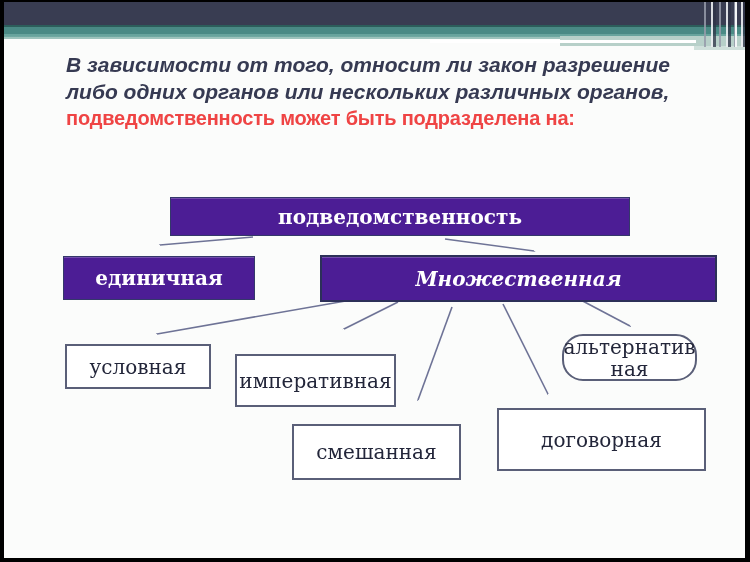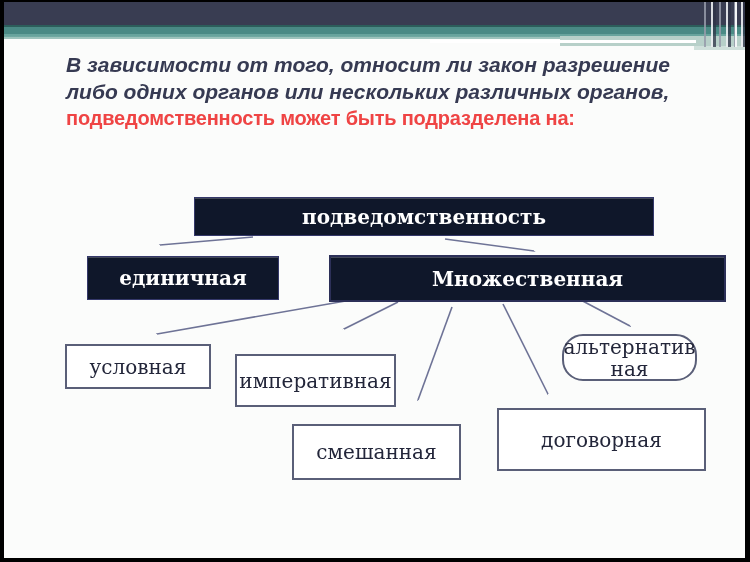--- a/index.html
+++ b/index.html
@@ -22,31 +22,31 @@
       rgba(236,239,242,0.9) 10px,rgba(236,239,242,0.9) 12px,
       rgba(45,50,70,0.75) 12px,rgba(45,50,70,0.75) 15px);}
   .stripe-white{position:absolute;left:731px;top:0;width:2px;height:45px;background:#f4f6f7;}
 
   
   .title{position:absolute;left:41px;top:50px;width:680px;margin-left:21px;}
   .t-line{font-style:italic;font-weight:700;font-size:21px;line-height:26.5px;color:#363a52;}
   .t-line.plain{font-style:normal;font-weight:700;font-size:20px;color:#ef4444;letter-spacing:-0.2px;}
 
   
-  .pbox{position:absolute;background:#0f172a;border:1px solid #34386a;
+  .pbox{position:absolute;background:#4c1d95;border:1px solid #34386a;
     box-shadow:inset 0 1px 0 rgba(255,255,255,0.22);
     display:flex;align-items:center;justify-content:center;
-    color:#ffffff;font-family:"DejaVu Serif","Liberation Serif",serif;font-weight:700;font-size:20px;margin-left:24px;}
+    color:#ffffff;font-family:"DejaVu Serif","Liberation Serif",serif;font-weight:700;font-size:20px;}
   .wbox{position:absolute;background:#ffffff;border:2px solid #5a5f78;
     display:flex;align-items:center;justify-content:center;text-align:center;
     color:#23263a;font-family:"DejaVu Serif","Liberation Serif",serif;font-weight:400;font-size:20px;line-height:22px;}
 
   .node-root{left:166px;top:195px;width:458px;height:37px;}
   .node-single{left:59px;top:254px;width:190px;height:42px;}
-  .node-multiple{left:301px;top:253px;width:393px;height:43px;border:2px solid #2c3058;}
+  .node-multiple{left:316px;top:253px;width:393px;height:43px;border:2px solid #2c3058;font-style:italic;}
   .node-conditional{left:61px;top:342px;width:142px;height:41px;}
   .node-imperative{left:231px;top:336px;width:157px;height:49px;margin-top:16px;}
   .node-mixed{left:288px;top:422px;width:165px;height:52px;}
   .node-contractual{left:493px;top:406px;width:205px;height:59px;}
   .node-alternative{left:558px;top:332px;width:131px;height:43px;border-radius:21px;}
 
   .arrows-svg{position:absolute;left:0;top:0;width:741px;height:556px;pointer-events:none;}
 </style>
 </head>
 <body>

